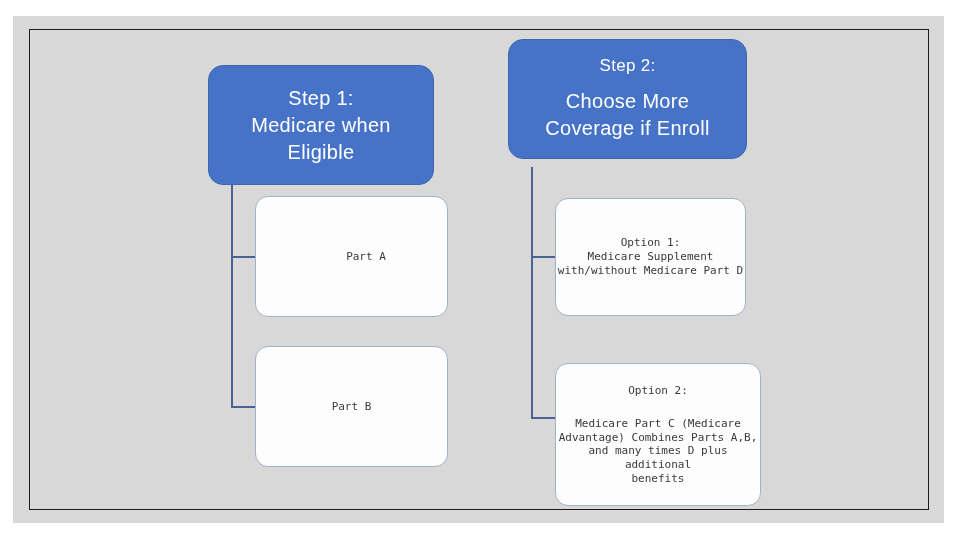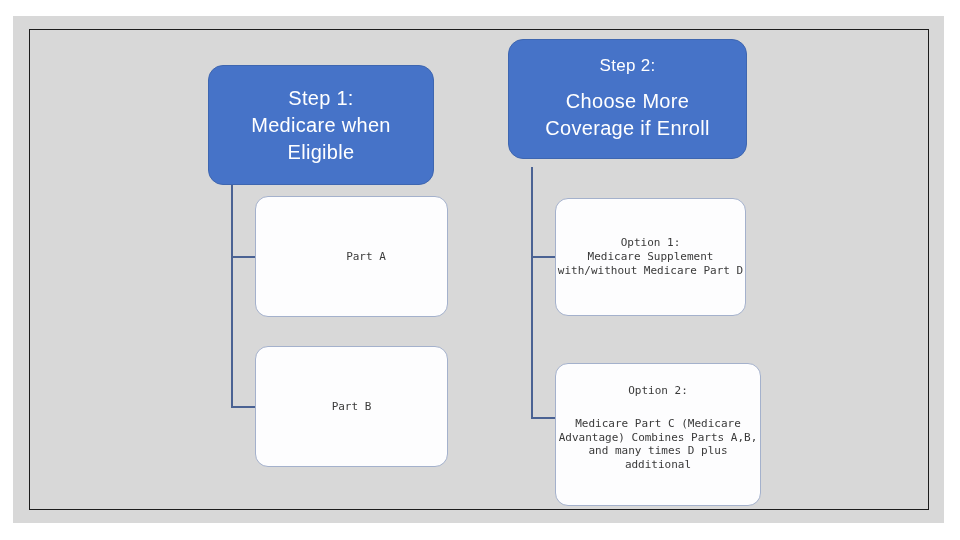--- a/index.html
+++ b/index.html
@@ -124,14 +124,15 @@
     <div>Option 1:</div>
     <div>Medicare Supplement</div>
     <div>with/without Medicare Part D</div>
   </div>
 
   <div class="card" id="option2">
     <div class="opt2-heading">Option 2:</div>
     <div>Medicare Part C (Medicare</div>
     <div>Advantage) Combines Parts A,B,</div>
     <div>and many times D plus additional</div>
+    <div>benefits</div>
   </div>
 </div>
 
 </body></html>

